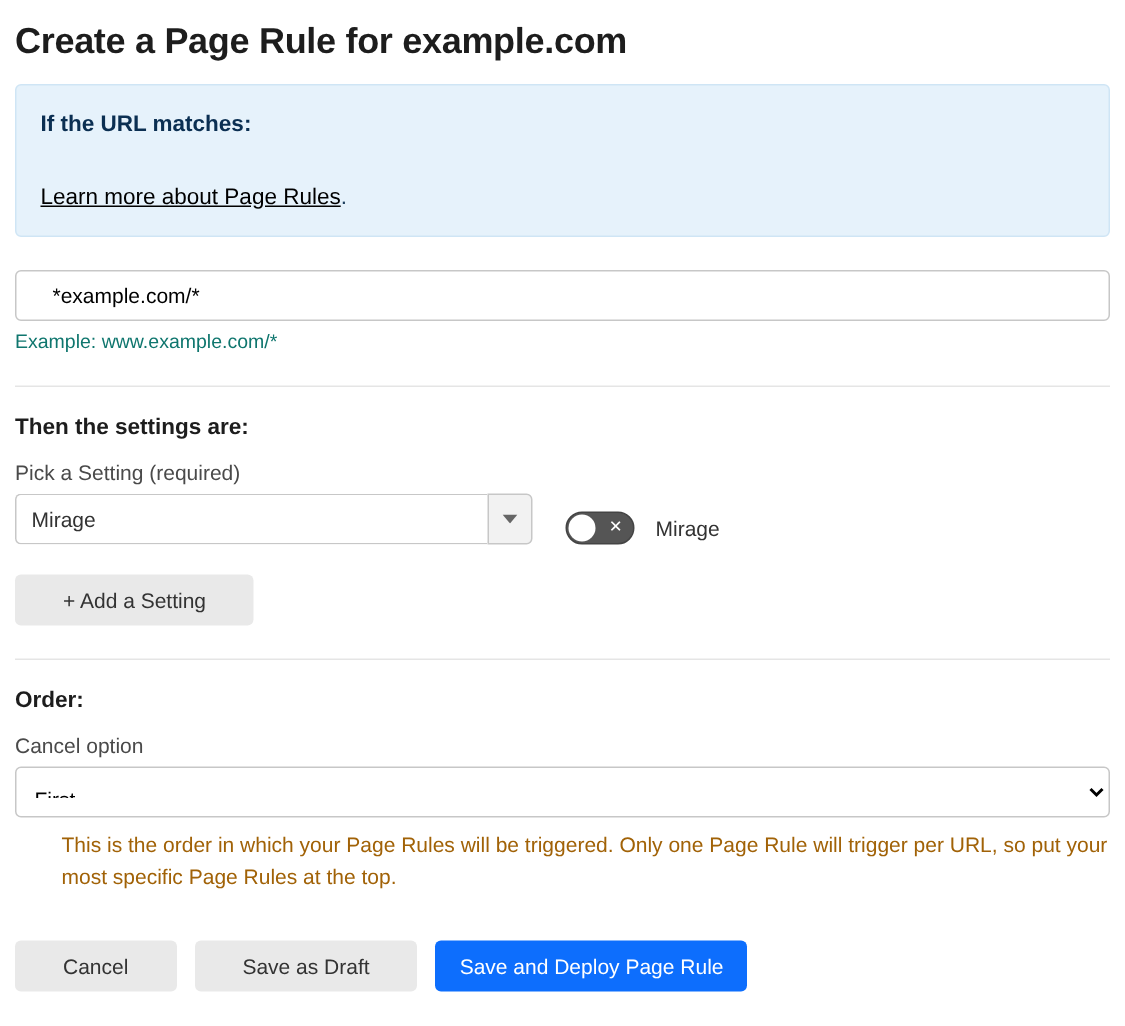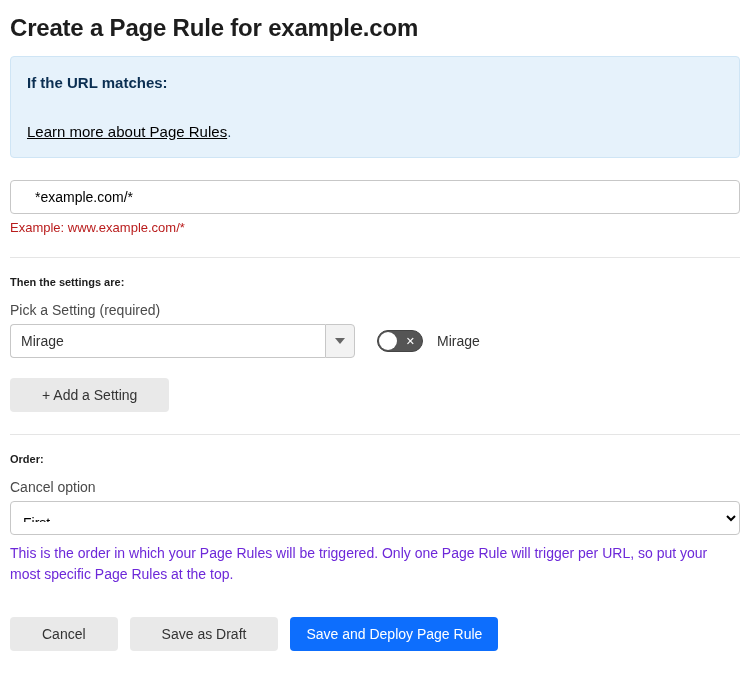--- a/index.html
+++ b/index.html
@@ -55,36 +55,36 @@
     background: #fff;
     font-size: 14px;
     font-family: inherit;
   }
   input.text-input {
     height: 34px;
     padding: 0 24px;
   }
   .hint {
     font-size: 13px;
-    color: #b91c1c;
+    color: #0f766e;
     margin-top: 6px;
   }
   hr.sep {
     border: none;
     border-top: 1px solid #e5e5e5;
     margin: 22px 0 18px 0;
   }
   h2.section-title {
-    font-size: 11px;
+    font-size: 15px;
     font-weight: 700;
     margin: 0 0 14px 0;
   }
   .setting-row {
     display: flex;
-    align-items: center;
+    align-items: flex-end;
     gap: 22px;
   }
   .combo {
     display: flex;
     width: 345px;
   }
   .combo .select-box {
     flex: 1;
     height: 34px;
     padding: 0 10px;
@@ -162,23 +162,24 @@
   .add-setting {
     margin-top: 20px;
   }
   select.full-select {
     height: 34px;
     padding: 12px 8px;
     appearance: auto;
   }
   .order-desc {
     font-size: 14px;
-    color: #6d28d9;
+    color: #a16207;
     line-height: 1.5;
     margin-top: 8px;
+    margin-left: 31px;
   }
   .footer-actions {
     margin-top: 32px;
     display: flex;
     gap: 12px;
   }
 </style>
 </head>
 <body>
 

